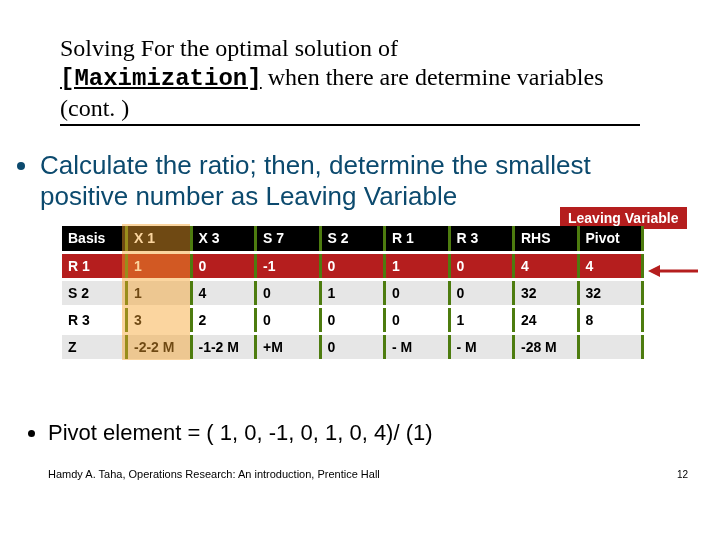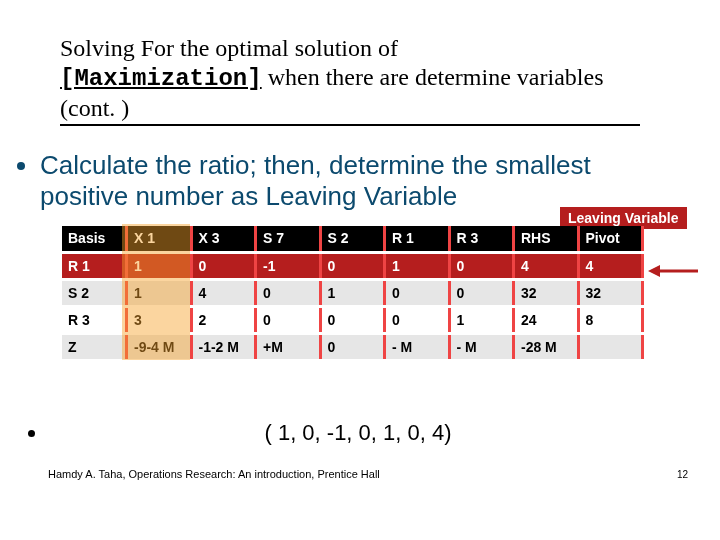--- a/index.html
+++ b/index.html
@@ -41,21 +41,21 @@
     width: 582px;
   }
   table { border-collapse: collapse; width: 100%; table-layout: fixed; }
   th, td {
     font-family: Arial, sans-serif;
     font-size: 14px;
     font-weight: bold;
     text-align: left;
     padding: 4px 6px;
     height: 26px;
-    border-right: 3px solid #ef4444;
+    border-right: 3px solid #4d7c0f;
     border-bottom: 3px solid #fff;
   }
   thead th { background: #000; color: #fff; }
   .row-red td { background: #b51e1e; color: #fff; }
   .row-grey td { background: #e6e6e6; color: #000; }
   .row-white td { background: #fff; color: #000; }
   
   .pivot-col {
     position: absolute;
     left: 60px;
@@ -172,39 +172,39 @@
           <td>2</td>
           <td>0</td>
           <td>0</td>
           <td>0</td>
           <td>1</td>
           <td>24</td>
           <td>8</td>
         </tr>
         <tr class="row-grey">
           <td>Z</td>
-          <td>-9-4 M</td>
+          <td>-2-2 M</td>
           <td>-1-2 M</td>
           <td>+M</td>
           <td>0</td>
           <td>- M</td>
           <td>- M</td>
           <td>-28 M</td>
           <td></td>
         </tr>
       </tbody>
   </table>
   <div class="pivot-col"></div>
 </div>
 
 <svg class="arrow" viewBox="0 0 50 14">
   <line x1="50" y1="7" x2="8" y2="7" stroke="#b51e1e" stroke-width="3"></line>
   <polygon points="0,7 12,1 12,13" fill="#b51e1e"></polygon>
 </svg>
 
 <ul class="bullet2">
   <li>
-    <span class="line2">( 1, 0, -1, 0, 1, 0, 4)</span>
+    <span>Pivot element = ( 1, 0, -1, 0, 1, 0, 4)/ (1)</span>
   </li>
 </ul>
 
 <div class="footer">Hamdy A. Taha, Operations Research: An introduction, Prentice Hall</div>
 <div class="pagenum">12</div>
 
 </body></html>

